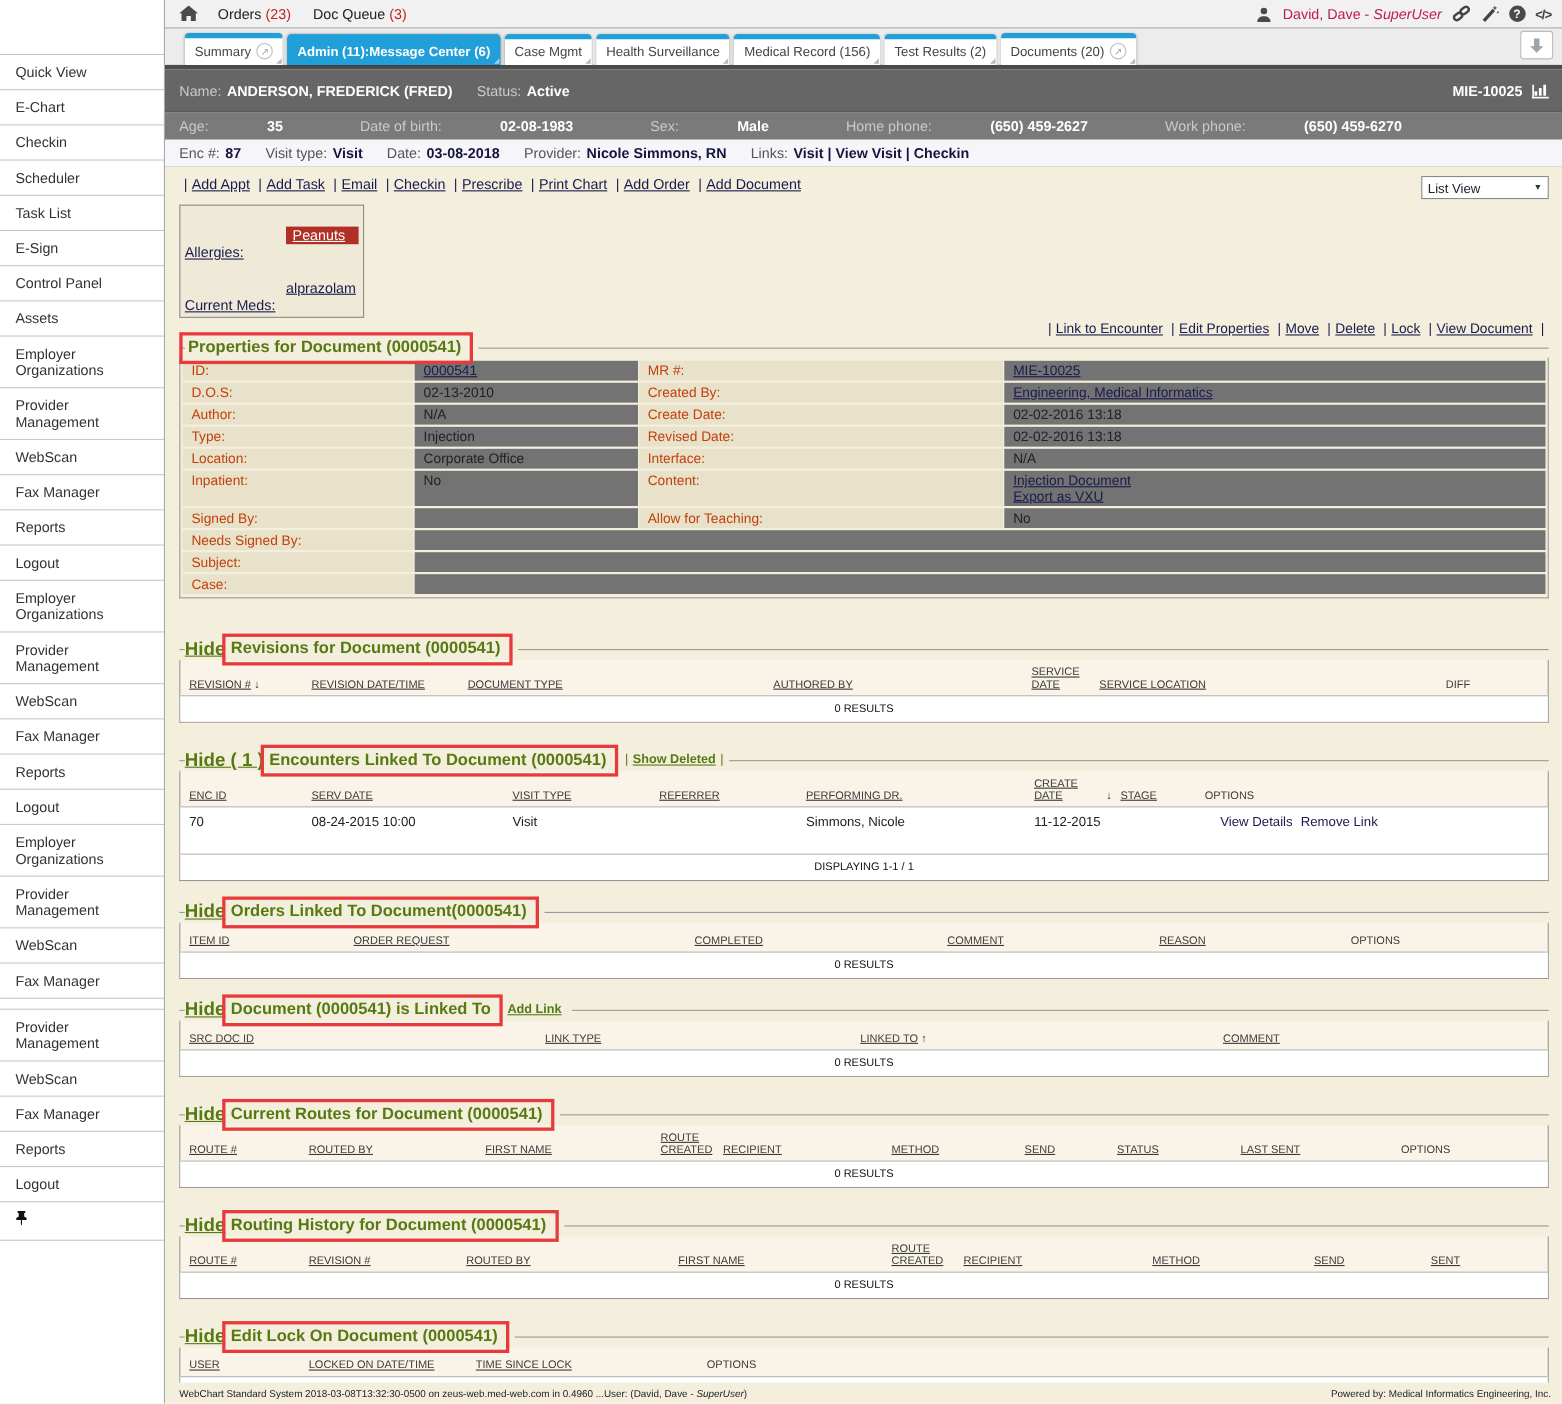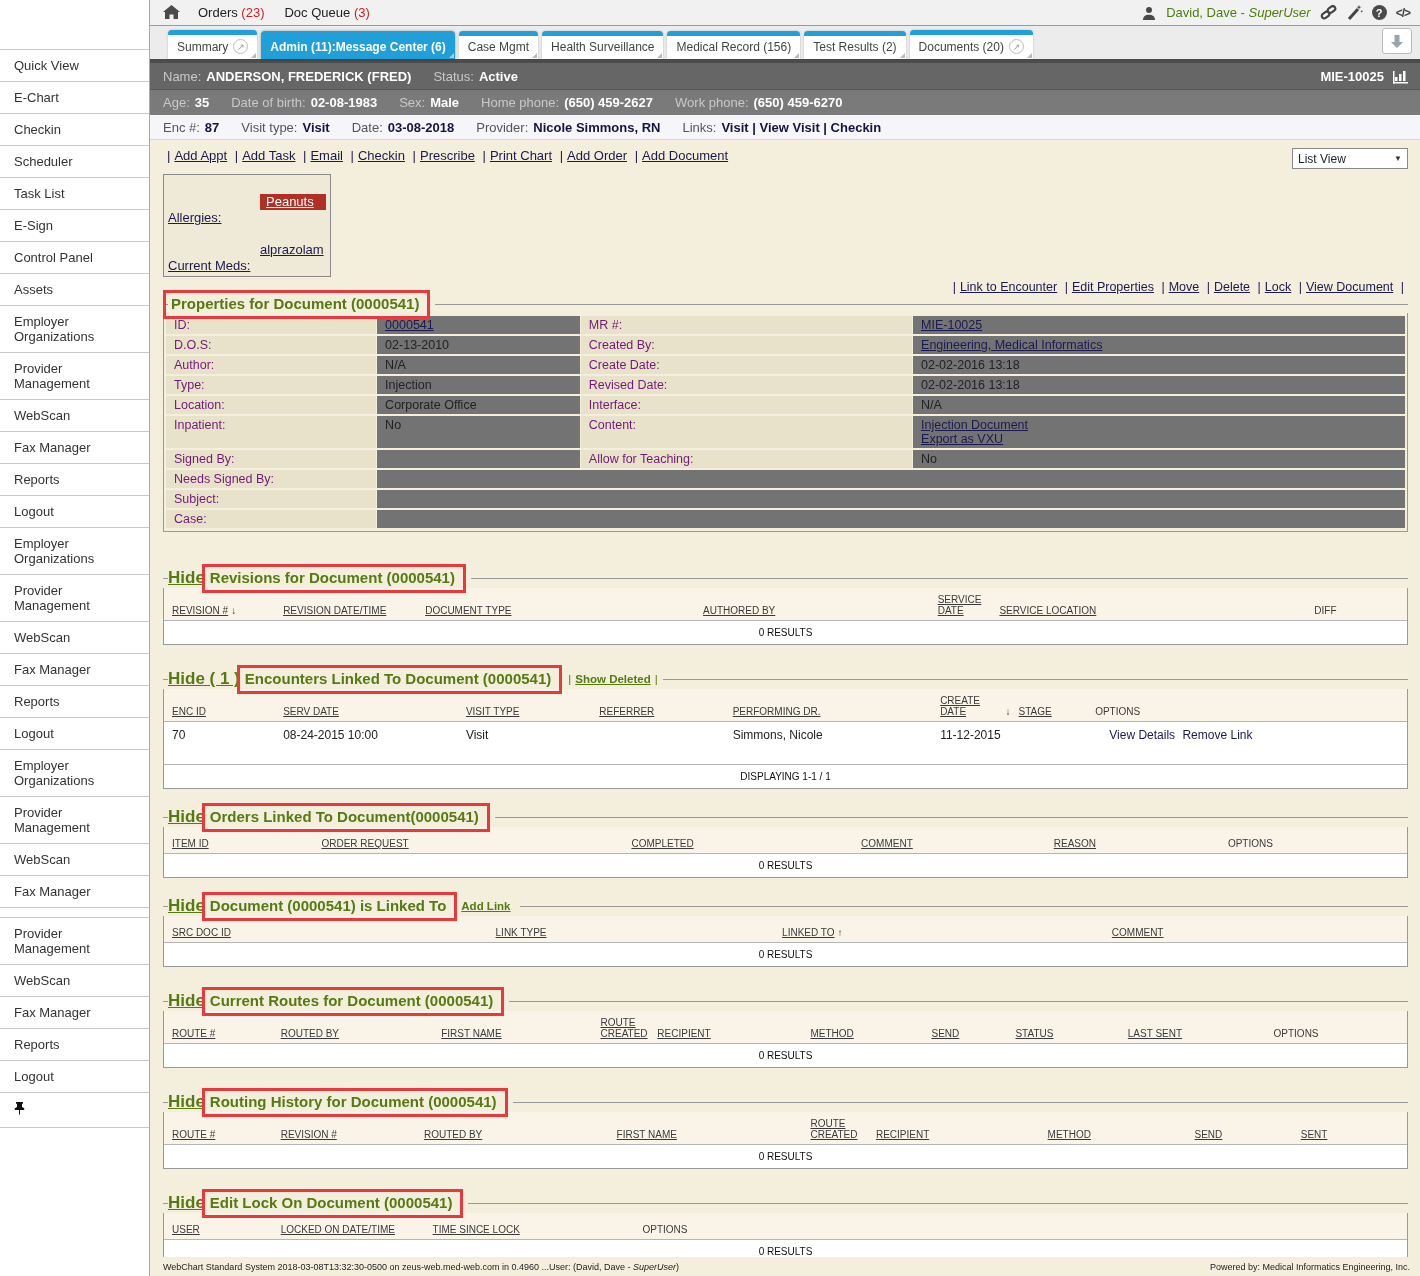--- a/index.html
+++ b/index.html
@@ -16,39 +16,39 @@
   .side-pin { padding:8px 8px 8px 14px; border-bottom:1px solid #c8c8c8; }
 
   
   .main { flex:1; display:flex; flex-direction:column; background:#f4eedd; min-width:0; }
 
   
   .topbar { height:26px; background:#f1f1f1; border-bottom:1px solid #9a9a9a; display:flex; align-items:center; padding:0 10px 0 13px; font-size:13px; color:#222; }
   .topbar .tblink { margin-right:20px; cursor:pointer; white-space:nowrap; }
   .topbar .cnt { color:#c22525; }
   .topbar-right { margin-left:auto; display:flex; align-items:center; gap:9px; }
-  .user-name { font-size:13px; color:#4d7c0f; white-space:nowrap;text-align:center; }
+  .user-name { font-size:13px; color:#be185d; white-space:nowrap;text-align:center; }
   .user-name i { font-style:italic; }
   .tool-ic { display:inline-flex; align-items:center; justify-content:center; width:17px; height:17px; color:#444; cursor:pointer; }
   .help-ic { width:15px; height:15px; border-radius:50%; background:#4a4a4a; color:#fff; font-size:11px; font-weight:bold; display:inline-flex; align-items:center; justify-content:center; cursor:pointer; }
   .code-ic { font-size:12px; font-weight:bold; color:#444; letter-spacing:-1px; cursor:pointer; }
   .home-ic { margin-right:18px; cursor:pointer; display:inline-flex; }
 
   
   .tabbar { background:#ececec; border-bottom:4px solid #4c4c4c; display:flex; align-items:flex-end; gap:4px; padding:6px 8px 0 18px; height:37px; }
   .tab { position:relative; background:#fff; border-top:5px solid #219fd9; border-radius:4px 4px 0 0; padding:4px 9px 5px 9px; font-size:12px; color:#444; white-space:nowrap; cursor:pointer; box-shadow:0 0 2px rgba(0,0,0,.25); display:flex; align-items:center; gap:5px; }
   .tab::after { content:""; position:absolute; right:1px; bottom:1px; width:0; height:0; border-left:5px solid transparent; border-bottom:5px solid #b9b9b9; }
   .tab.active { background:#219fd9; color:#fff; font-weight:bold; box-shadow:0 0 3px rgba(0,0,0,.35); }
   .tab.active::after { border-bottom-color:#9fd4ec; }
   .popout { width:15px; height:15px; border:1px solid #bdbdbd; border-radius:50%; color:#9a9a9a; font-size:9px; display:inline-flex; align-items:center; justify-content:center; background:#fff; cursor:pointer; }
   .tab-arrow-btn { margin-left:auto; margin-bottom:5px; width:30px; height:26px; background:#fff; border:1px solid #bbb; border-radius:3px; display:flex; align-items:center; justify-content:center; cursor:pointer; }
 
   
-  .pbar1 { height:27px; background:#666; border-bottom:1px solid #585858; color:#fff; display:flex; align-items:center; padding:0 10px 0 13px; font-size:13px; }
-  .pbar2 { height:25px; background:#7a7a7a; color:#fff; display:flex; align-items:center; padding:0 10px 0 13px; font-size:13px; }
+  .pbar1 { height:39px; background:#666; border-bottom:1px solid #585858; color:#fff; display:flex; align-items:center; padding:0 10px 0 13px; font-size:13px; }
+  .pbar2 { height:25px; background:#7a7a7a; color:#fff; display:flex; align-items:center; padding:0 10px 0 13px; font-size:13px;gap:48px; }
   .pbar3 { height:25px; background:#f6f5fa; border-bottom:1px solid #d9d5cb; color:#222; display:flex; align-items:center; padding:0 10px 0 13px; font-size:13px; }
   .plabel { color:#c9c9c9; margin-right:5px; }
   .pval { color:#fff; font-weight:bold; margin-right:22px; white-space:nowrap; }
   .pbar3 .plabel { color:#555; }
   .pbar3 .pval { color:#14143f; }
   .mrn-wrap { margin-left:auto; display:flex; align-items:center; gap:8px; font-weight:bold; }
 
   
   .content { flex:1; padding:8px 12px 0 13px; background:#f4eedd; font-size:13px; overflow:hidden; }
   .navlink { color:#1a1a4e; text-decoration:underline; white-space:nowrap; }
@@ -82,21 +82,21 @@
   .sort { font-size:10px; color:#333; }
   .grid-row { display:flex; background:#fff; border-top:1px solid #b5b5b5; padding:6px 0 22px 8px; font-size:12px; color:#222; }
   .gcell { padding-right:6px; }
   .grid-results { background:#fff; border-top:1px solid #b5b5b5; text-align:center; font-size:10px; color:#111; padding:6px 0; }
   .opt-link { color:#1a1a4e; margin-right:4px; cursor:pointer; }
 
   
   .props-wrap { border:1px solid #999; border-top:none; background:#f4eedd; padding:1px; }
   table.props { width:100%; border-collapse:separate; border-spacing:1px 2px; }
   table.props td { font-size:12.5px; padding:2px 8px; vertical-align:top; }
-  td.lbl { background:#e9e2cb; color:#701a75; }
+  td.lbl { background:#e9e2cb; color:#c2410c; }
   td.val { background:#737373; color:#222; }
   td.val a { color:#1a1a4e; text-decoration:underline; }
 
   .footer { margin-top:auto; display:flex; justify-content:space-between; align-items:center; font-size:9px; color:#222; padding:5px 10px 4px 13px; background:#f4eedd; }
   .footer i { font-style:italic; }
 </style>
 </head>
 <body>
 
 <div class="app">

